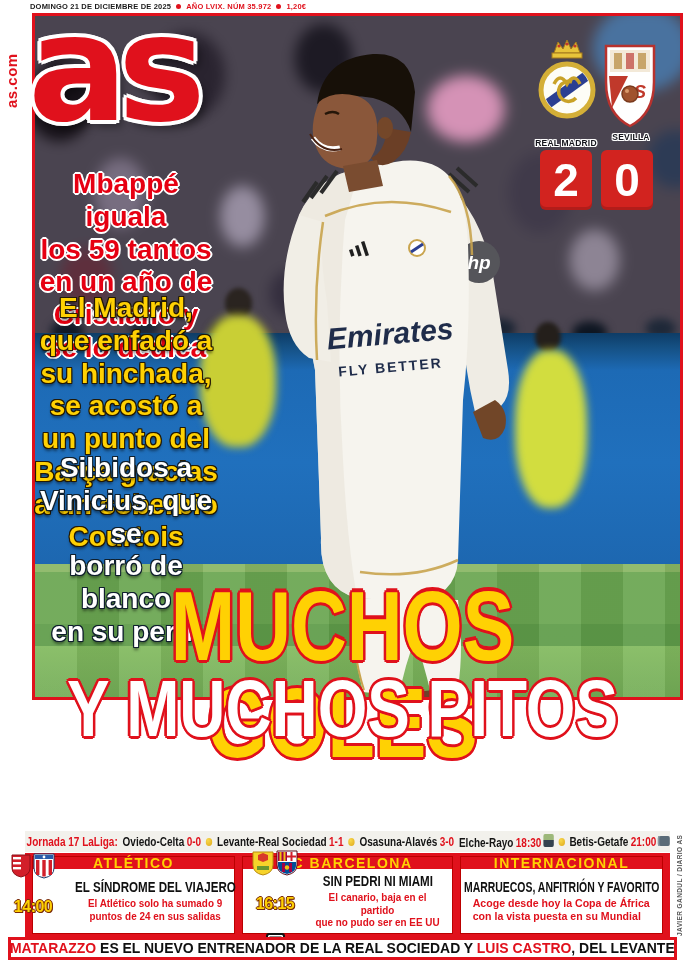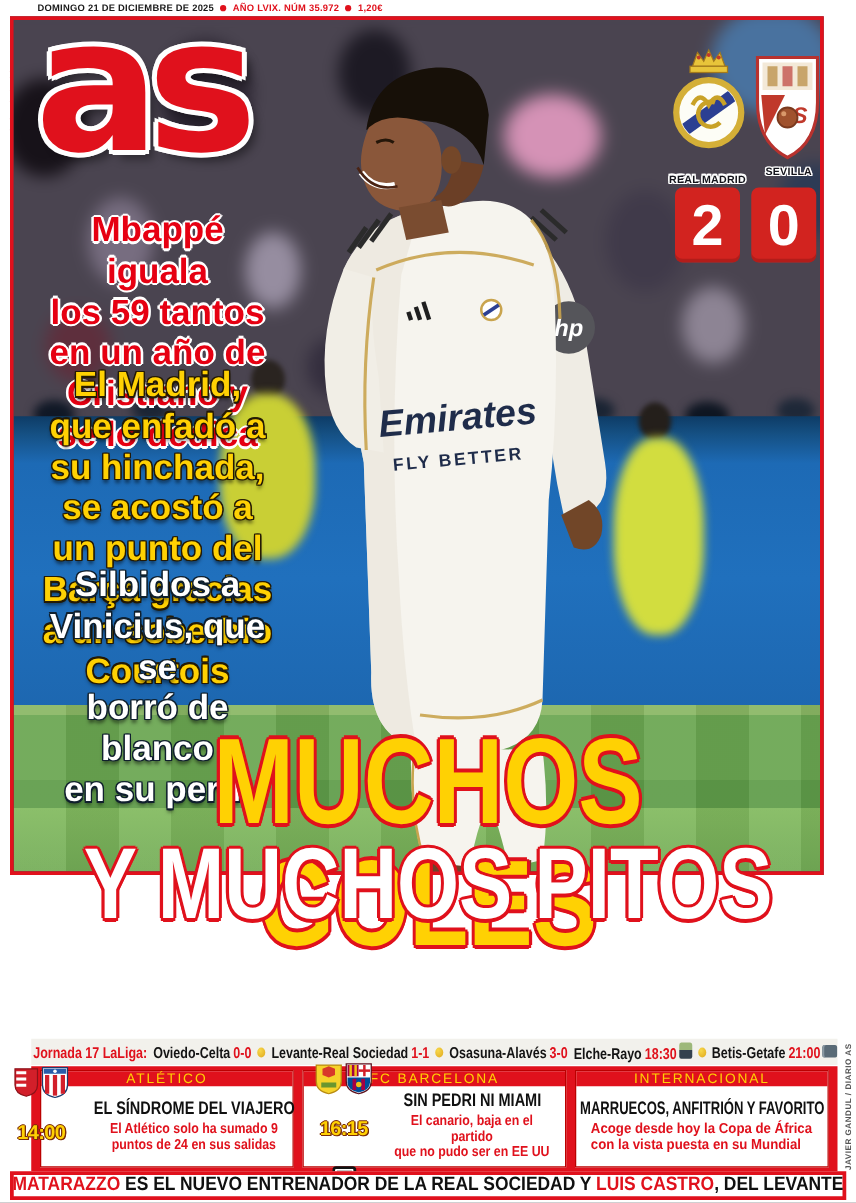--- a/index.html
+++ b/index.html
@@ -14,21 +14,21 @@
   .dot-red{width:5px;height:5px;border-radius:50%;background:#e0111c;display:inline-block;}
   .ascom{position:absolute;left:3px;top:108px;transform:rotate(-90deg);transform-origin:0 0;
          font-size:15px;font-weight:900;color:#e0111c;letter-spacing:.5px;}
   .aslogo{position:absolute;left:28px;top:-12px;font-family:"DejaVu Sans",sans-serif;
           font-size:148px;font-weight:900;letter-spacing:-10px;color:#e0111c;line-height:1.1;z-index:6;
           text-shadow:-4px 0 0 #fff,4px 0 0 #fff,0 -4px 0 #fff,0 4px 0 #fff,
                       -3px -3px 0 #fff,3px -3px 0 #fff,-3px 3px 0 #fff,3px 3px 0 #fff,
                       6px 7px 8px rgba(0,0,0,.4);}
 
   
-  .photo-frame{position:absolute;left:8px;top:13px;width:651px;height:687px;border:3px solid #e0111c;
+  .photo-frame{position:absolute;left:32px;top:13px;width:651px;height:687px;border:3px solid #e0111c;
                box-sizing:border-box;overflow:hidden;background:#4a4450;z-index:1;}
   .crowd{position:absolute;left:0;top:0;width:100%;height:47%;background-color:#4a4450;filter:blur(6px);transform:scale(1.05);
     background-image:
       radial-gradient(55px 65px at 6% 28%, #171219 0 55%, transparent 60%),
       radial-gradient(45px 60px at 15% 55%, #776d80 0 50%, transparent 60%),
       radial-gradient(60px 70px at 25% 20%, #2a2430 0 55%, transparent 62%),
       radial-gradient(40px 55px at 33% 62%, #968da0 0 45%, transparent 60%),
       radial-gradient(50px 60px at 45% 15%, #1d1a24 0 50%, transparent 60%),
       radial-gradient(45px 45px at 52% 55%, #5a5468 0 50%, transparent 62%),
       radial-gradient(70px 60px at 66% 30%, #d592b6 0 45%, transparent 60%),
@@ -103,21 +103,21 @@
   .dot-yel{width:8px;height:8px;border-radius:50%;background:radial-gradient(circle at 35% 30%,#f8d84a,#dfa81c);display:inline-block;}
   .tv-mini{display:inline-block;width:13px;height:13px;margin-left:2px;border-radius:2px;
            background:linear-gradient(180deg,#9db87a 0 6px,#34424e 6px);}
   .tv-mini2{display:inline-block;width:15px;height:10px;margin-left:2px;border-radius:2px;background:#5a6b77;
             box-shadow:inset 2px 0 0 #8a99a3;}
 
   
   .band{position:absolute;left:25px;top:853px;width:645px;height:85px;background:#e0111c;z-index:6;}
   .sec-box{position:absolute;top:3px;height:78px;background:#fff;border:1px solid #b00;box-sizing:border-box;}
   .sec1{left:7px;width:203px;} .sec2{left:217px;width:211px;} .sec3{left:435px;width:203px;}
-  .sec-tag{height:12px;background:#e0111c;color:#ffd103;font-size:11px;font-weight:400;letter-spacing:1.5px;
+  .sec-tag{height:12px;background:#e0111c;color:#ffd103;font-size:14px;font-weight:700;letter-spacing:1.5px;
            display:flex;align-items:center;justify-content:center;}
   .sec-body{display:flex;align-items:center;justify-content:center;height:64px;padding:0 2px;}
   .sec-left{width:60px;display:flex;flex-direction:column;align-items:center;justify-content:center;gap:19px;}
   .sec-right{flex:1;text-align:center;}
   .crest-row{display:flex;gap:2px;align-items:center;}
   .sec-time{font-size:16px;font-weight:900;color:#ffd103;letter-spacing:-.5px;
     text-shadow:-1px 0 0 #7a2c08,1px 0 0 #7a2c08,0 -1px 0 #7a2c08,0 1px 0 #7a2c08,1px 1px 0 #7a2c08;}
   .sec-channel{font-size:13px;font-weight:900;color:#111;letter-spacing:-1px;}
   .dazn-icon{width:15px;height:15px;border:2px solid #111;border-radius:3px;background:#111;
              box-shadow:inset 0 0 0 1.5px #fff;margin-top:1px;}

